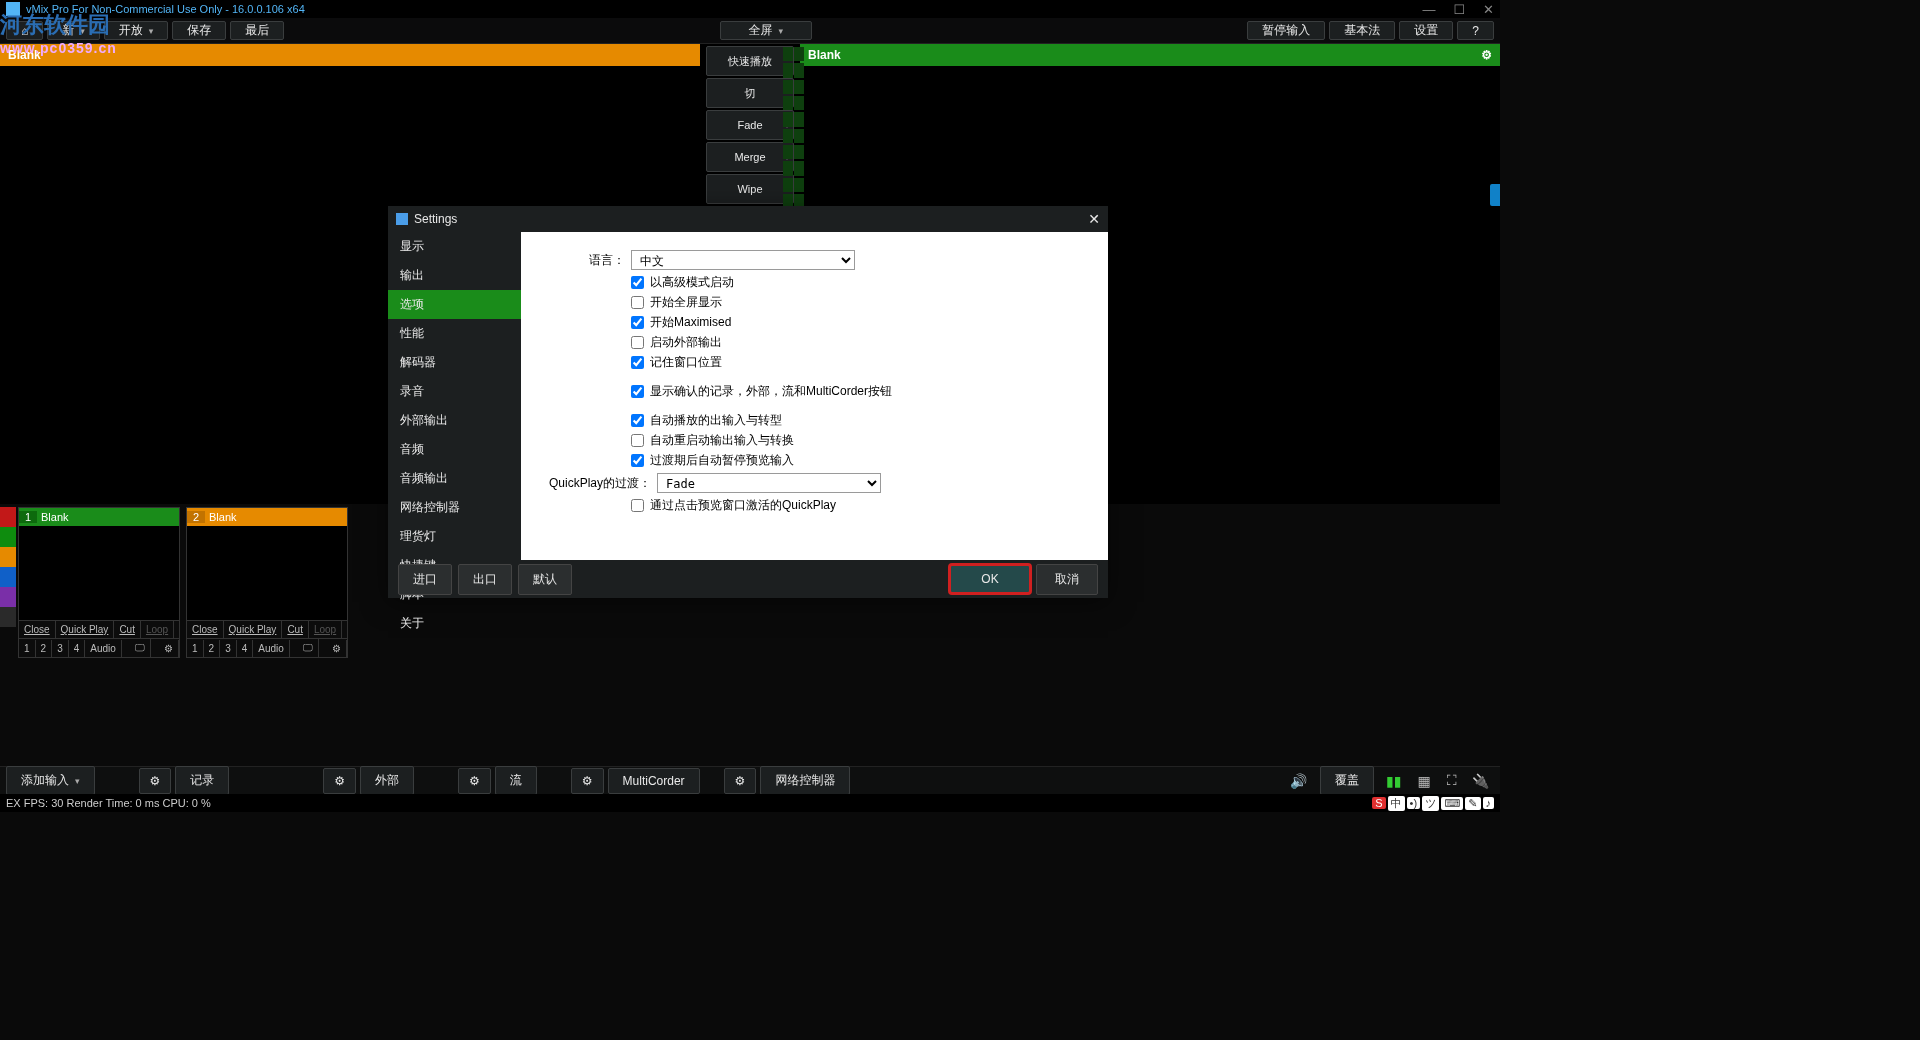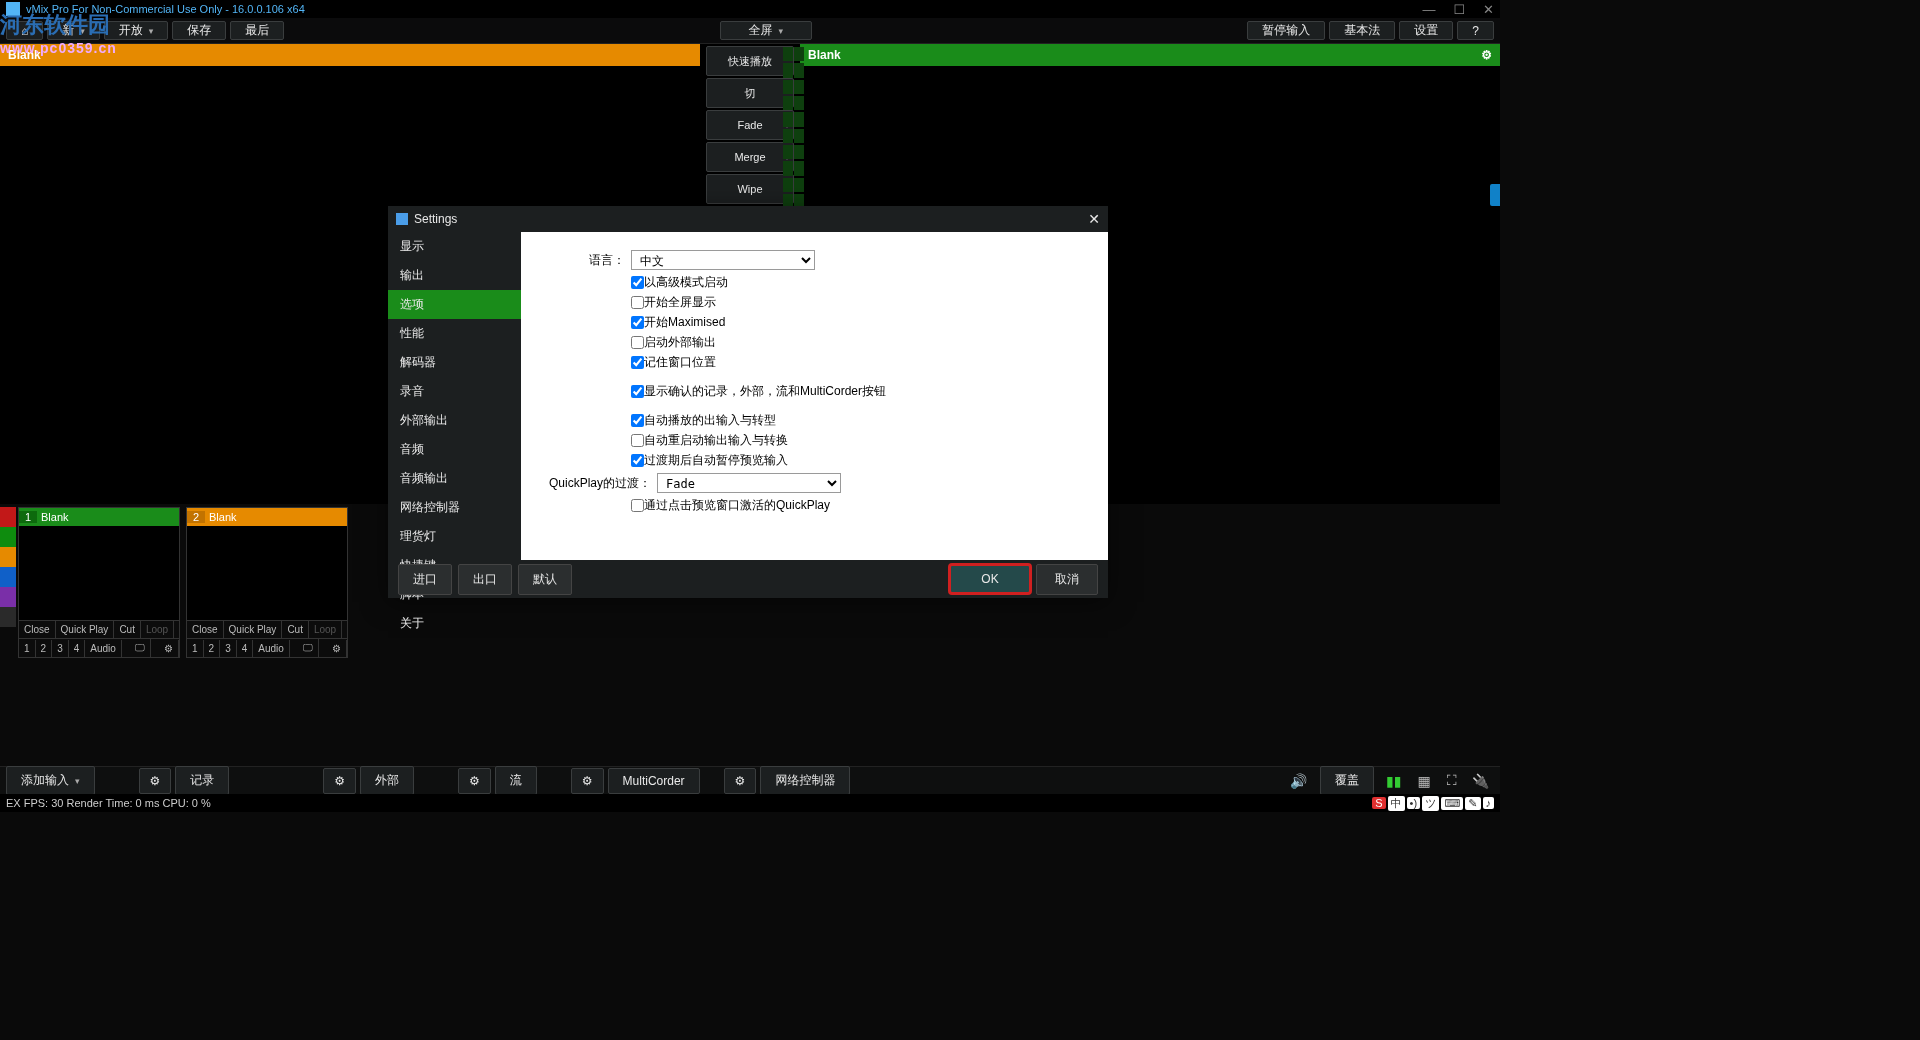--- a/index.html
+++ b/index.html
@@ -49,21 +49,21 @@
 .tile { width:162px; background:#0c0c0c; border:1px solid #333; }
 .tile .th { height:18px; display:flex; align-items:center; font-size:11px; }
 .tile .th .num { width:18px; text-align:center; color:#fff; }
 .tile .th .nm { flex:1; padding-left:4px; color:#fff; }
 .tile.t1 .th { background:#1a8c1a; }
 .tile.t1 .th .num { background:#0d6a0d; }
 .tile.t2 .th { background:#e68a00; }
 .tile.t2 .th .num { background:#c27300; }
 .tile .body { height:94px; background:#000; }
 .tile .row1 { display:flex; font-size:10px; color:#bbb; border-top:1px solid #333;}
-.tile .row1 span { padding:3px 5px; border-right:1px solid #333; cursor:pointer;}
+.tile .row1 span { padding:3px 5px; border-right:1px solid #333; cursor:pointer;text-decoration:underline;}
 .tile .row1 span.d { color:#555;}
 .tile .row2 { display:flex; font-size:10px; border-top:1px solid #333; align-items:center;}
 .tile .row2 span { padding:3px 5px; border-right:1px solid #333; cursor:pointer; color:#bbb;}
 .tile .row2 .ic { margin-left:auto; padding:3px 5px; color:#bbb;}
 
 
 .bbar { position:absolute; left:0; bottom:18px; right:0; height:28px; background:#0e0f0f; display:flex; align-items:center; padding:0 4px; border-top:1px solid #222;}
 .bbtn { background:#1c1f20; border:1px solid #3a3d3e; color:#e8e8e8; padding:5px 14px; margin:0 2px; font-size:12px; cursor:pointer; position:relative; border-radius:2px;}
 .bbtn.dd::after { content:"▾"; margin-left:6px; font-size:9px; color:#aaa;}
 .bbtn.gear::before { content:"⚙"; }
@@ -82,23 +82,23 @@
 .dlg-hd { height:26px; background:#1c1f20; color:#e8e8e8; display:flex; align-items:center; padding:0 8px; font-size:12px;}
 .dlg-hd .x { margin-left:auto; color:#e8e8e8; cursor:pointer; font-size:14px;}
 .dlg-body { display:flex; height:328px; }
 .dlg-side { width:133px; background:#1c1f20; }
 .dlg-side div { color:#e8e8e8; padding:6px 12px; font-size:12px; cursor:pointer;}
 .dlg-side div.act { background:#1a8c1a; }
 .dlg-main { flex:1; background:#fff; color:#000; padding:14px 24px; font-size:12px;}
 .frow { display:flex; align-items:center; margin:4px 0; font-family:"SimSun","NSimSun",monospace,sans-serif;}
 .frow .lbl { width:86px; text-align:right; padding-right:6px;}
 .frow select, .frow input[type=text] { border:1px solid #9a9a9a; font-size:12px; padding:2px 4px; background:#fff; font-family:inherit;}
-.frow select { width:184px; height:20px;}
+.frow select { width:224px; height:20px;}
 .frow input[type=text] { width:142px; height:18px;}
-.cb { display:flex; align-items:center; margin:3px 0 3px 86px; font-family:"SimSun","NSimSun",monospace,sans-serif;}
+.cb { display:flex; align-items:center; gap:6px; margin:3px 0 3px 86px; font-family:"SimSun","NSimSun",monospace,sans-serif;}
 .cb input { width:13px; height:13px;}
 
 .dlg-ft { height:38px; background:#1c1f20; display:flex; align-items:center; padding:0 10px; gap:6px;}
 .dbtn { background:#2b2e2f; border:1px solid #444; color:#e8e8e8; padding:6px 14px; font-size:12px; cursor:pointer; border-radius:2px;}
 .dlg-ft .sp { flex:1;}
 .dbtn.ok { width:80px; text-align:center; outline:3px solid #d02020; outline-offset:-1px; background:#24494a;}
 .dbtn.cancel { width:62px; text-align:center;}
 
 .appicon { display:inline-block; width:14px; height:14px; margin-right:6px; background:
   linear-gradient(90deg,#52b5f6 2px,transparent 2px) 0 0/5px 5px,

